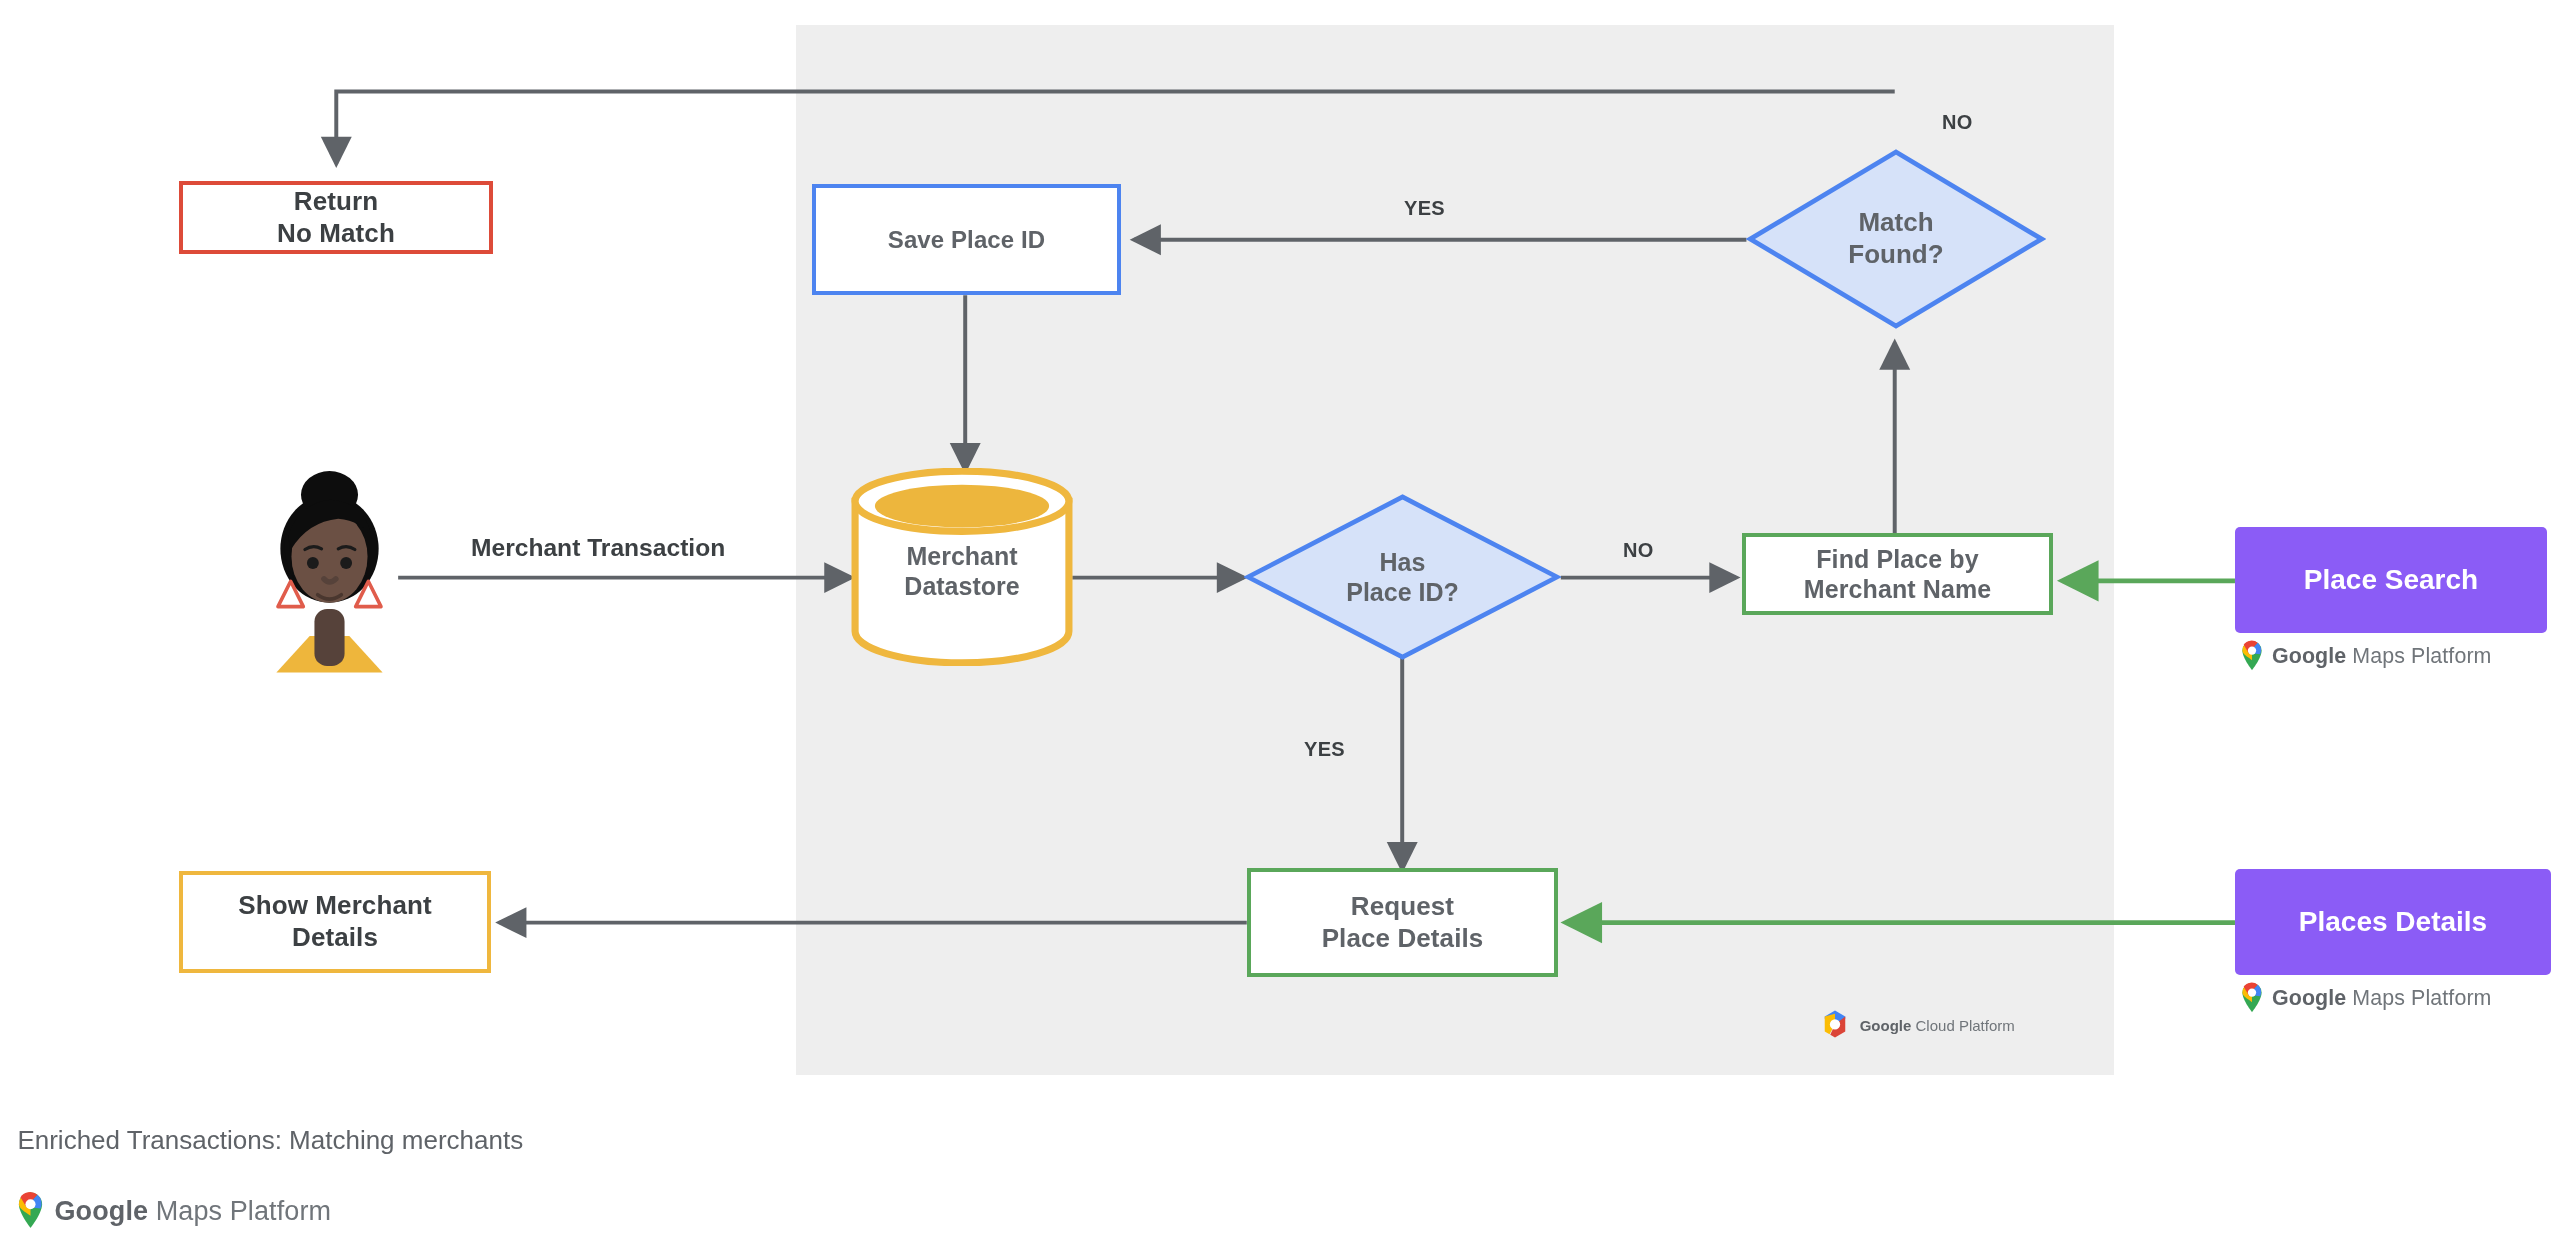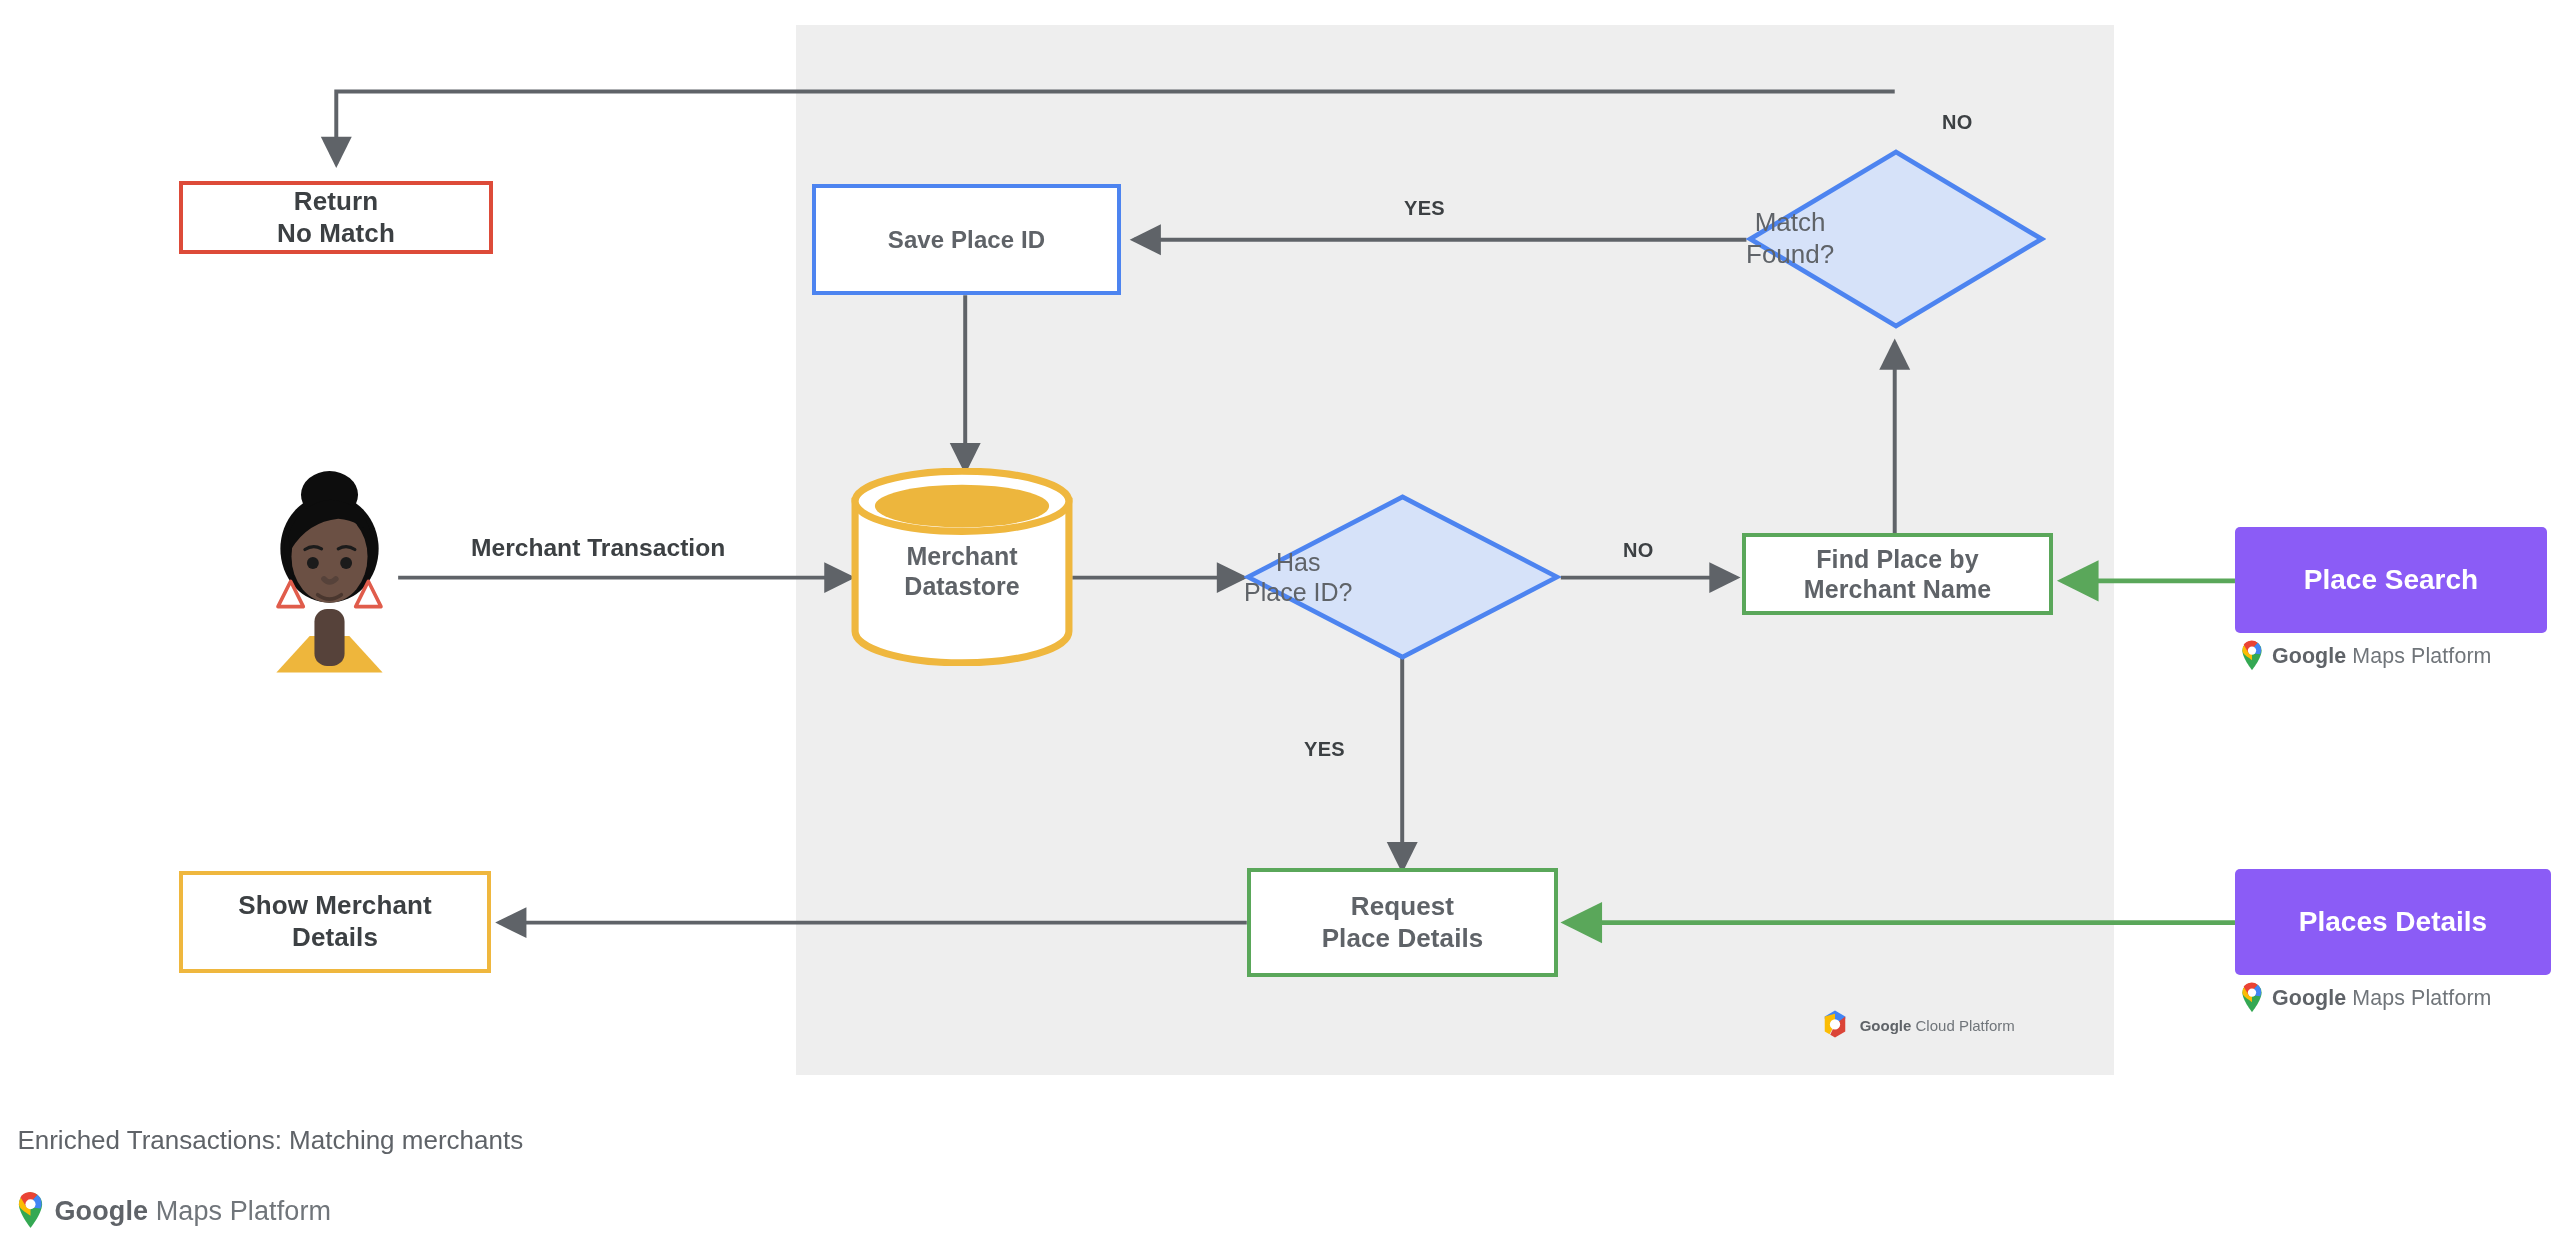--- a/index.html
+++ b/index.html
@@ -50,23 +50,23 @@
     color: #ffffff;
     font-weight: 700;
     border-radius: 5px;
   }
 
   
   .diamond { position: absolute; }
   .diamond svg { position: absolute; left: 0; top: 0; }
   .diamond .dlabel {
     position: absolute; inset: 0;
-    display: flex; align-items: center; 
+    display: flex; align-items: center; justify-content: center;
     text-align: center;
-    color: #5f6368; font-weight: 400;
+    color: #5f6368; font-weight: 700;
     line-height: 1.22;
     pointer-events: none;
   }
 
   
   .cylinder { position: absolute; }
   .cylinder svg { position: absolute; left: 0; top: 0; }
   .cylinder .clabel {
     position: absolute; left: 0; right: 0; top: 52%;
     transform: translateY(-50%);

